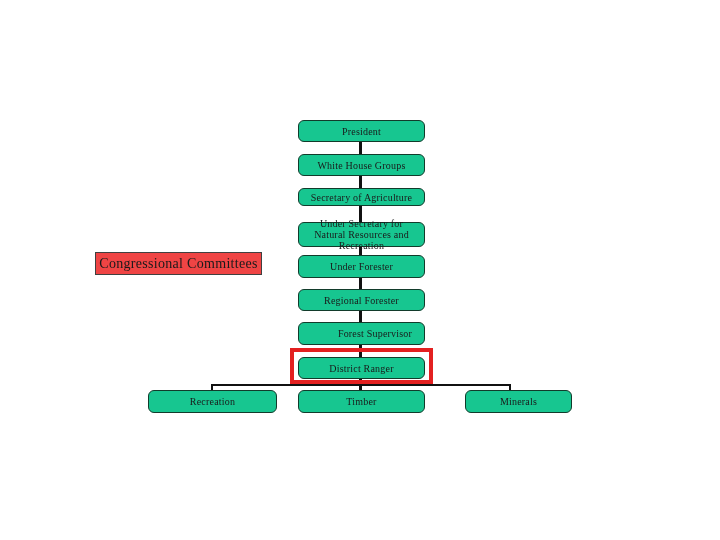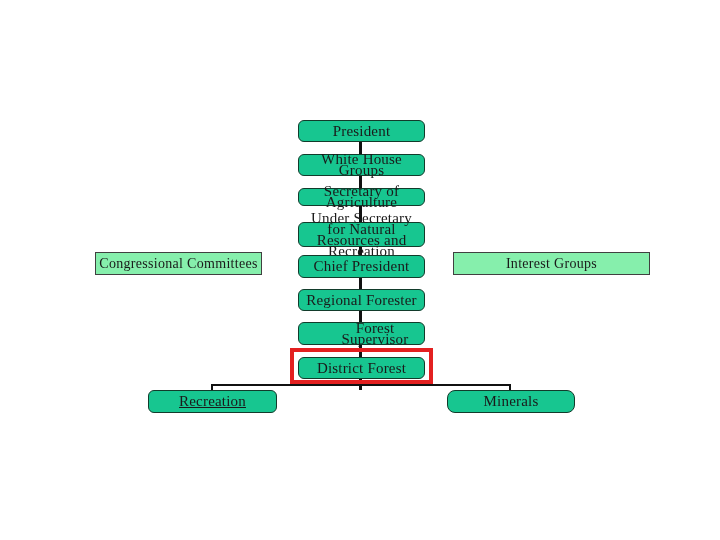--- a/index.html
+++ b/index.html
@@ -4,26 +4,26 @@
 <style>
   html,body{margin:0;padding:0;background:#fff;}
   #canvas{
     position:relative;width:720px;height:540px;background:#ffffff;
     font-family:"Liberation Serif","DejaVu Serif",serif;overflow:hidden;
   }
   .line{position:absolute;background:#111111;z-index:1;}
   .node{
     position:absolute;display:flex;align-items:center;justify-content:center;
     background:#17C690;border:1px solid #123b2b;border-radius:6px;
-    font-size:15px;color:#1a1a1a;text-align:center;line-height:11px;
+    font-size:10px;color:#1a1a1a;text-align:center;line-height:11px;
     box-sizing:border-box;z-index:2;padding:0 4px;letter-spacing:.2px;
   }
   .sidebox{
     position:absolute;display:flex;align-items:center;justify-content:center;
-    background:#86efac;border:1px solid #404040;font-size:14px;color:#1a1a1a;
+    background:#ef4444;border:1px solid #404040;font-size:14px;color:#1a1a1a;
     text-align:center;box-sizing:border-box;z-index:2;letter-spacing:.3px;
   }
   .highlight{
     position:absolute;border:4px solid #E32020;background:transparent;
     box-sizing:border-box;z-index:3;
   }
   
   .spine{left:359px;top:142px;width:3px;height:248px;}
   .branch-h{left:211px;top:384px;width:300px;height:2px;}
   .drop-left{left:211px;top:384px;width:2px;height:7px;}
@@ -36,44 +36,44 @@
   .n4{left:298px;top:255px;width:127px;height:23px;}
   .n5{left:298px;top:289px;width:127px;height:22px;}
   .n6{left:298px;top:322px;width:127px;height:23px;padding-left:31px;}
   .n7{left:298px;top:357px;width:127px;height:22px;}
   
   .side-left{left:95px;top:252px;width:167px;height:23px;}
   .side-right{left:453px;top:252px;width:197px;height:23px;}
   
   .hl{left:290px;top:348px;width:143px;height:36px;}
   
-  .c0{left:148px;top:390px;width:129px;height:23px;text-decoration:underline;}
+  .c0{left:148px;top:390px;width:129px;height:23px;}
   .c1{left:298px;top:390px;width:127px;height:23px;}
-  .c2{left:447px;top:390px;width:128px;height:23px;border-radius:8px;}
+  .c2{left:465px;top:390px;width:107px;height:23px;}
 </style>
 </head>
 <body>
 
 <div id="canvas">
 
   <div class="line spine"></div>
   <div class="line branch-h"></div>
   <div class="line drop-left"></div>
   <div class="line drop-right"></div>
 
   <div class="node n0">President</div>
   <div class="node n1">White House Groups</div>
   <div class="node n2">Secretary of Agriculture</div>
   <div class="node n3">Under Secretary for Natural Resources and Recreation</div>
-  <div class="node n4">Chief President</div>
+  <div class="node n4">Under Forester</div>
   <div class="node n5">Regional Forester</div>
   <div class="node n6">Forest Supervisor</div>
-  <div class="node n7">District Forest</div>
+  <div class="node n7">District Ranger</div>
 
   <div class="highlight hl"></div>
 
   <div class="sidebox side-left">Congressional Committees</div>
-  <div class="sidebox side-right">Interest Groups</div>
 
   <div class="node c0">Recreation</div>
+  <div class="node c1">Timber</div>
   <div class="node c2">Minerals</div>
 
 </div>
 
 </body></html>

